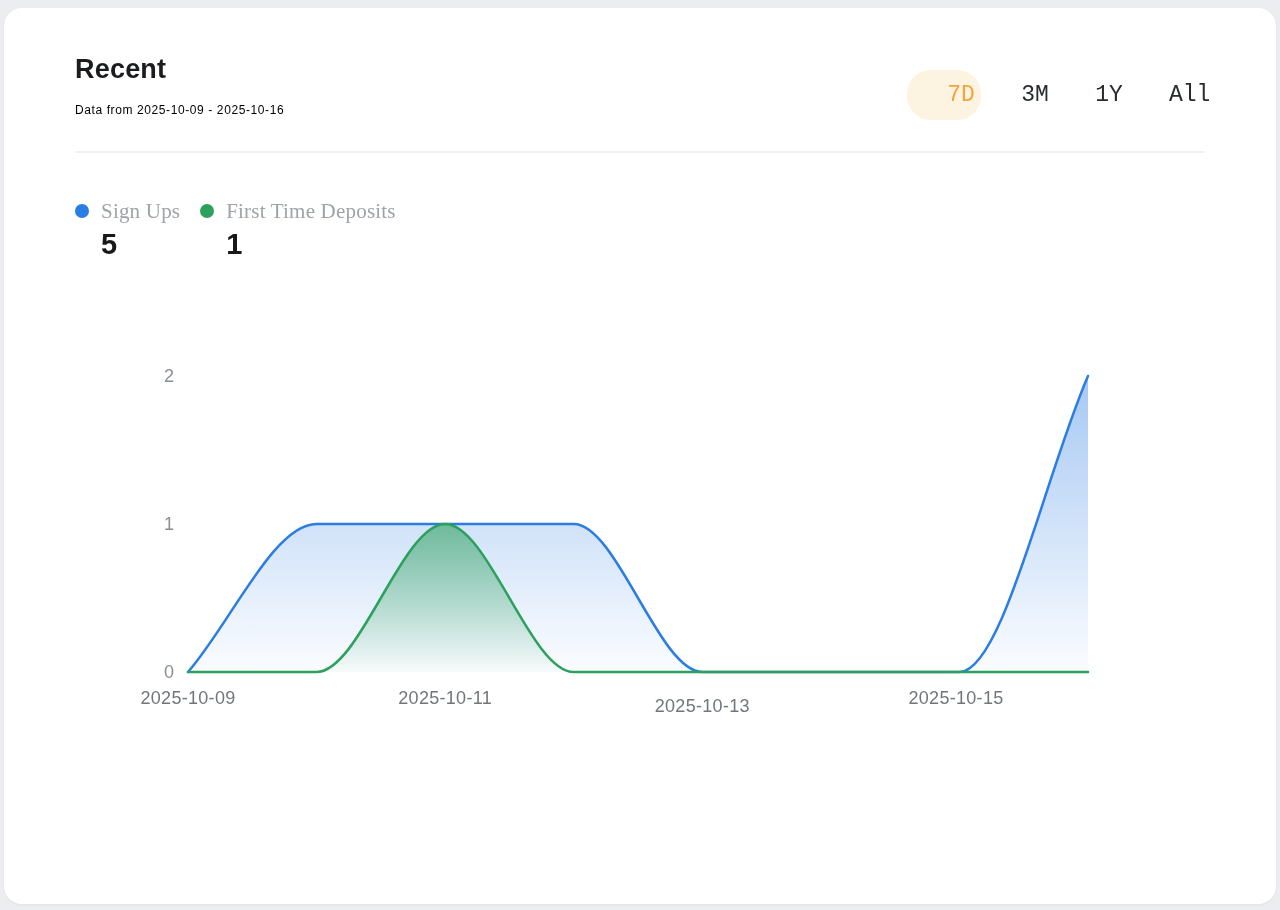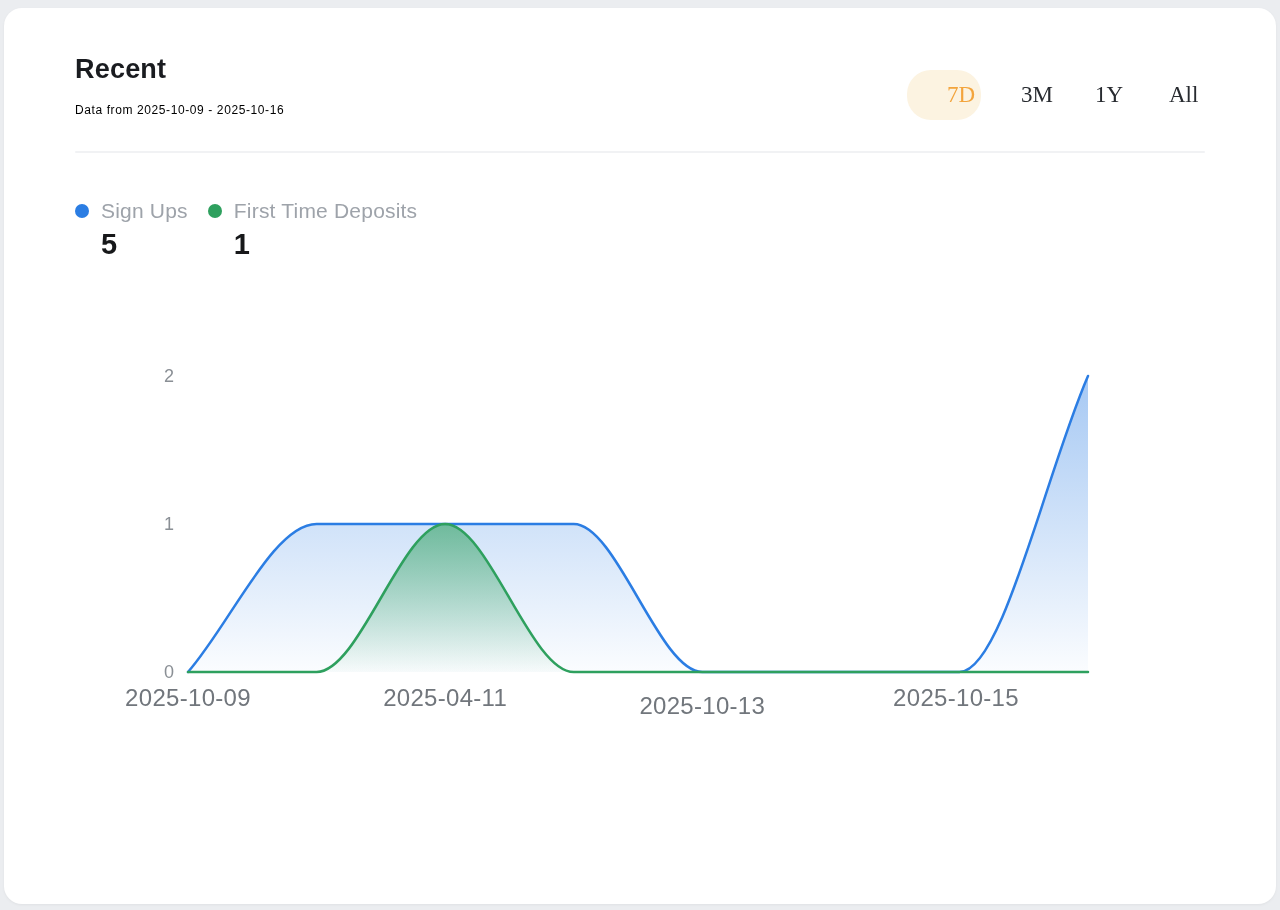--- a/index.html
+++ b/index.html
@@ -4,30 +4,30 @@
 <style>
   html,body{margin:0;padding:0;width:1280px;height:910px;overflow:hidden;
     background:#ebedf0;font-family:"Liberation Sans",sans-serif;}
   .card{position:absolute;left:4px;top:8px;width:1272px;height:896px;
     background:#ffffff;border-radius:18px;box-shadow:0 1px 3px rgba(0,0,0,.05);}
   .abs{position:absolute;}
   .title{left:75px;top:54px;font-size:27px;font-weight:700;color:#1a1c20;letter-spacing:.2px;text-align:right;}
   .subtitle{left:75px;top:103px;font-size:12px;font-weight:400;color:#000000;letter-spacing:.6px;}
   .range{top:70px;right:77px;display:flex;align-items:center;}
   .range button{width:74px;height:50px;border:none;background:transparent;border-radius:24px;
-    font-family:Liberation Serif, serif;font-size:23px;font-weight:500;color:#282b30;cursor:pointer;padding-left:40px;}
+    font-family:Liberation Mono, monospace;font-size:23px;font-weight:500;color:#282b30;cursor:pointer;padding-left:40px;}
   .divider{left:75px;top:151px;width:1130px;height:2px;background:#f1f2f4;border-radius:1px;}
   .legend{left:75px;top:196px;display:flex;gap:20px;}
   .metric{display:flex;flex-direction:column;cursor:pointer;}
-  .metric-head{display:flex;align-items:center;gap:12px;height:30px;}
+  .metric-head{display:flex;align-items:center;gap:12px;height:30px;font-family:Liberation Serif, serif;}
   .dot{width:14px;height:14px;border-radius:50%;flex:0 0 auto;}
   .metric-label{font-size:21px;color:#9ea3aa;letter-spacing:.2px;white-space:nowrap;}
   .metric-value{margin-left:26px;margin-top:2px;font-size:29px;font-weight:700;color:#17181a;}
   .ytick{width:50px;text-align:right;font-size:18px;color:#8a8f95;line-height:24px;}
-  .xtick{width:140px;text-align:center;font-size:24px;color:#71767c;line-height:24px;letter-spacing:.3px;}
+  .xtick{width:140px;text-align:center;font-size:18px;color:#71767c;line-height:24px;letter-spacing:.3px;}
   svg.chart{position:absolute;left:0;top:0;pointer-events:none;}
 </style>
 </head>
 <body>
 
 <div class="card"></div>
 
 <div class="abs title">Recent</div>
 <div class="abs subtitle">Data from 2025-10-09 - 2025-10-16</div>
 
@@ -72,16 +72,16 @@
     <path d="M 188 672.0 C 230.9 622.7, 273.7 524.0, 316.6 524.0 C 359.4 524.0, 402.3 524.0, 445.1 524.0 C 488.0 524.0, 530.9 524.0, 573.7 524.0 C 616.6 524.0, 659.4 672.0, 702.3 672.0 C 745.1 672.0, 788.0 672.0, 830.9 672.0 C 873.7 672.0, 916.6 672.0, 959.4 672.0 C 1002.3 672.0, 1045.1 474.7, 1088.0 376.0" fill="none" stroke="#2B7DE3" stroke-width="2.5" stroke-linejoin="round" stroke-linecap="round"></path>
     <path d="M 188 672.0 C 230.9 672.0, 273.7 672.0, 316.6 672.0 C 359.4 672.0, 402.3 524.0, 445.1 524.0 C 488.0 524.0, 530.9 672.0, 573.7 672.0 C 616.6 672.0, 659.4 672.0, 702.3 672.0 C 745.1 672.0, 788.0 672.0, 830.9 672.0 C 873.7 672.0, 916.6 672.0, 959.4 672.0 C 1002.3 672.0, 1045.1 672.0, 1088.0 672.0 L 1088.0 672 L 188.0 672 Z" fill="url(#grad-1)"></path>
     <path d="M 188 672.0 C 230.9 672.0, 273.7 672.0, 316.6 672.0 C 359.4 672.0, 402.3 524.0, 445.1 524.0 C 488.0 524.0, 530.9 672.0, 573.7 672.0 C 616.6 672.0, 659.4 672.0, 702.3 672.0 C 745.1 672.0, 788.0 672.0, 830.9 672.0 C 873.7 672.0, 916.6 672.0, 959.4 672.0 C 1002.3 672.0, 1045.1 672.0, 1088.0 672.0" fill="none" stroke="#2EA05E" stroke-width="2.5" stroke-linejoin="round" stroke-linecap="round"></path>
   </svg>
 
 <div id="axis-labels">
     <div class="abs ytick" style="left: 124px; top: 660px;">0</div>
     <div class="abs ytick" style="left: 124px; top: 512px;">1</div>
     <div class="abs ytick" style="left: 124px; top: 364px;">2</div>
     <div class="abs xtick" style="left: 118px; top: 686px;">2025-10-09</div>
-    <div class="abs xtick" style="left: 375.143px; top: 686px;">2025-04-11</div>
+    <div class="abs xtick" style="left: 375.143px; top: 686px;">2025-10-11</div>
     <div class="abs xtick" style="left: 632.286px; top: 686px; margin-top: 8px;">2025-10-13</div>
     <div class="abs xtick" style="left: 886px; top: 686px;">2025-10-15</div>
   </div>
 
 </body></html>

